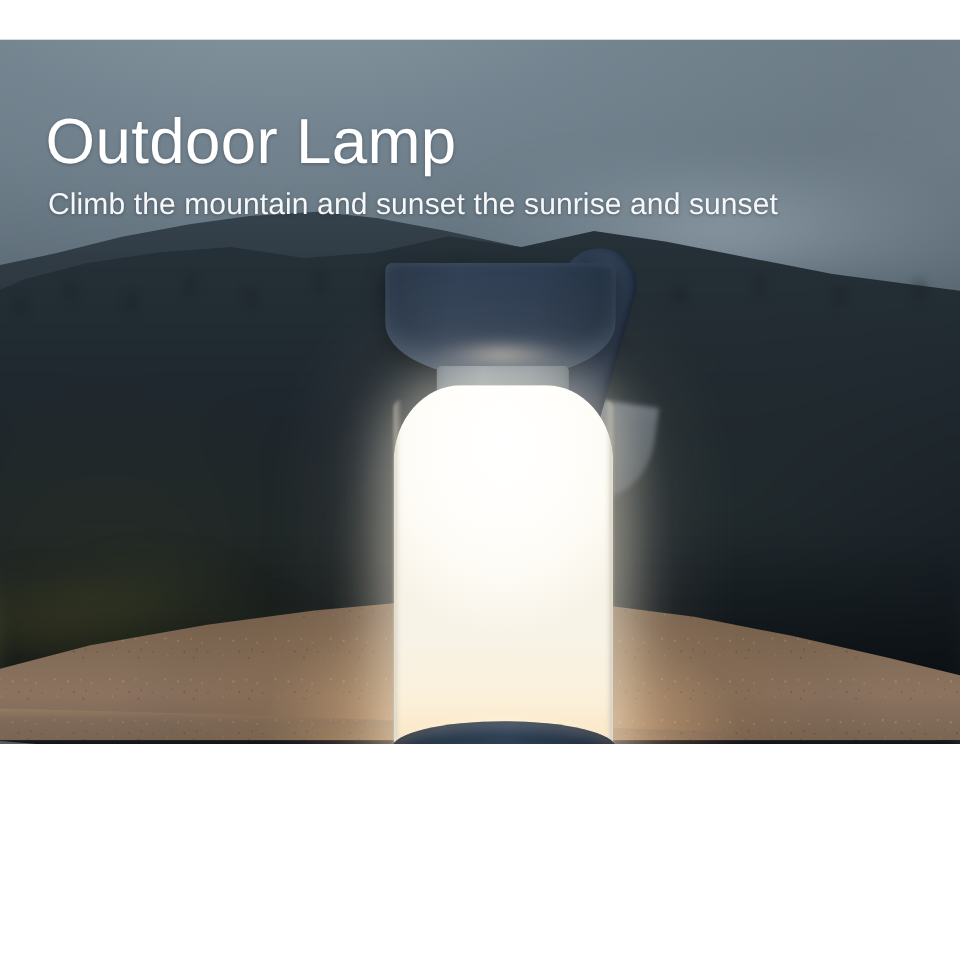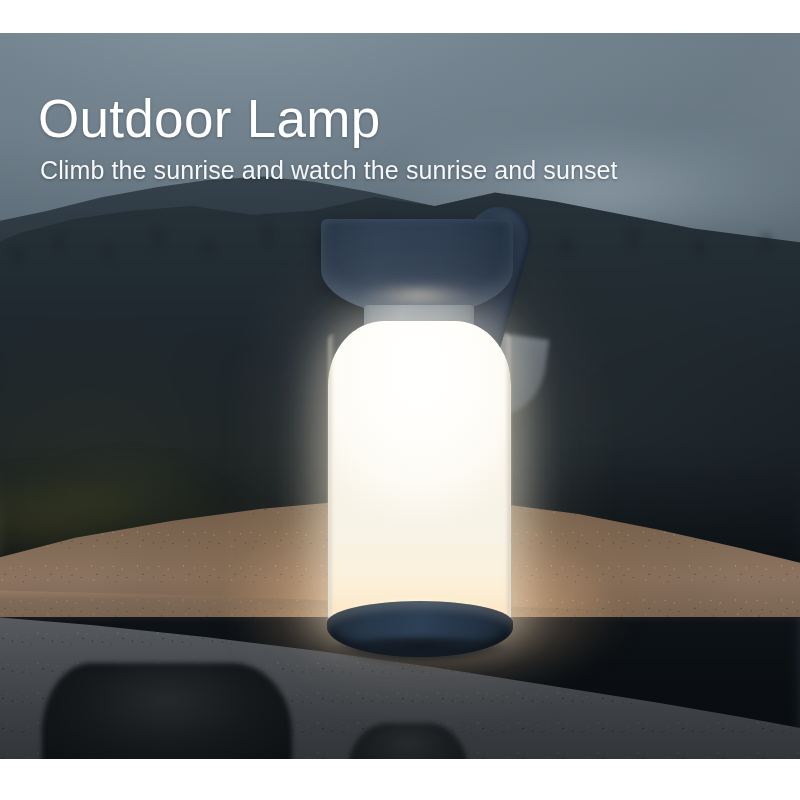--- a/index.html
+++ b/index.html
@@ -9,21 +9,21 @@
     background: #ffffff;
   }
   body {
     font-family: "Liberation Sans", sans-serif;
   }
 
   
   .stage {
     position: relative;
     width: 800px;
-    height: 800px;
+    height: 620px;
     background: #ffffff;
     overflow: hidden;
   }
 
   
   .band-top,
   .band-bottom {
     position: absolute;
     left: 0;
     width: 800px;
@@ -563,21 +563,21 @@
       <div class="body-rim-l"></div>
       <div class="body-rim-r"></div>
 
       <div class="base-seam"></div>
       <div class="base"></div>
       <div class="base-foot"></div>
     </div>
 
     <div class="copy">
       <h1 class="title">Outdoor Lamp</h1>
-      <p class="subtitle">Climb the sunrise and watch the sunrise and sunset</p>
+      <p class="subtitle">Climb the mountain and sunset the sunrise and sunset</p>
     </div>
 
   </div>
 
   <div class="band-top"></div>
   <div class="band-bottom"></div>
 
 </div>
 
 </body></html>

